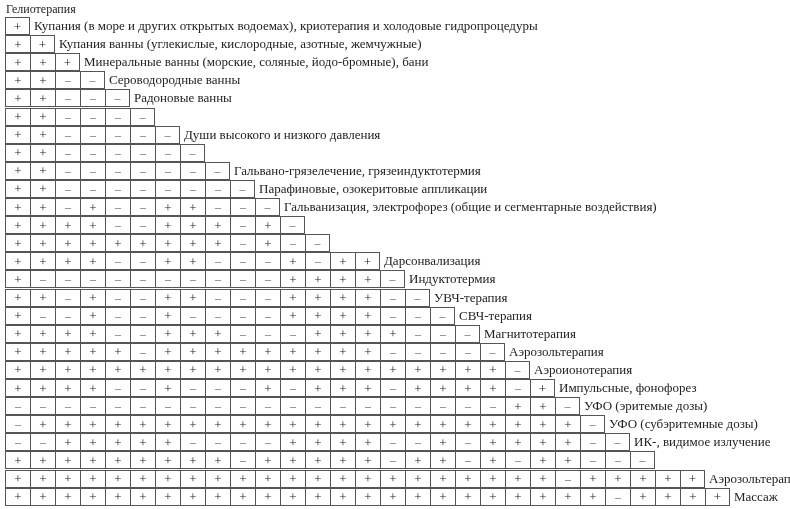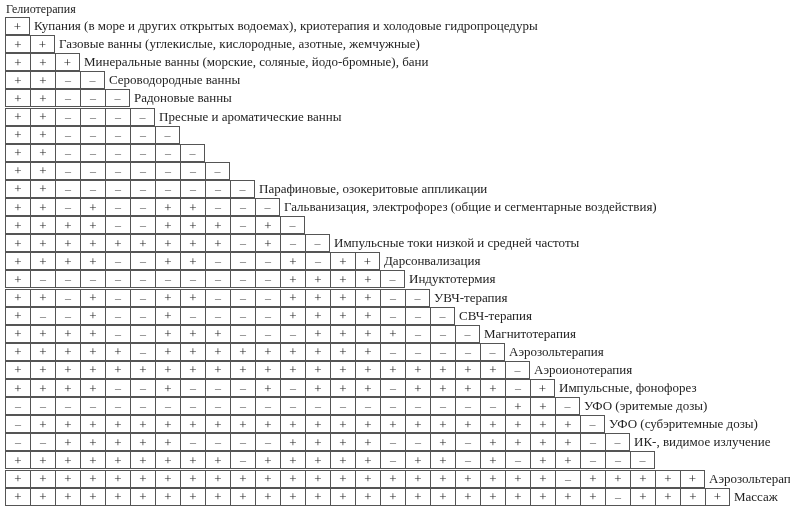--- a/index.html
+++ b/index.html
@@ -21,21 +21,21 @@
       <div class="cells">
         <div class="cell">+</div>
       </div>
       <span class="label">Купания (в море и других открытых водоемах), криотерапия и холодовые гидропроцедуры</span>
     </div>
     <div class="row" style="top: 35.1px;">
       <div class="cells">
         <div class="cell">+</div>
         <div class="cell">+</div>
       </div>
-      <span class="label">Газовые ванны (углекислые, кислородные, азотные, жемчужные)</span>
+      <span class="label">Купания ванны (углекислые, кислородные, азотные, жемчужные)</span>
     </div>
     <div class="row" style="top: 53.2px;">
       <div class="cells">
         <div class="cell">+</div>
         <div class="cell">+</div>
         <div class="cell">+</div>
       </div>
       <span class="label">Минеральные ванны (морские, соляные, йодо-бромные), бани</span>
     </div>
     <div class="row" style="top: 71.3px;">
@@ -59,32 +59,32 @@
     </div>
     <div class="row" style="top: 107.5px;">
       <div class="cells">
         <div class="cell">+</div>
         <div class="cell">+</div>
         <div class="cell minus">–</div>
         <div class="cell minus">–</div>
         <div class="cell minus">–</div>
         <div class="cell minus">–</div>
       </div>
-      <span class="label">Пресные и ароматические ванны</span>
     </div>
     <div class="row" style="top: 125.6px;">
       <div class="cells">
         <div class="cell">+</div>
         <div class="cell">+</div>
         <div class="cell minus">–</div>
         <div class="cell minus">–</div>
         <div class="cell minus">–</div>
         <div class="cell minus">–</div>
         <div class="cell minus">–</div>
       </div>
+      <span class="label">Души высокого и низкого давления</span>
     </div>
     <div class="row" style="top: 143.7px;">
       <div class="cells">
         <div class="cell">+</div>
         <div class="cell">+</div>
         <div class="cell minus">–</div>
         <div class="cell minus">–</div>
         <div class="cell minus">–</div>
         <div class="cell minus">–</div>
         <div class="cell minus">–</div>
@@ -96,20 +96,21 @@
         <div class="cell">+</div>
         <div class="cell">+</div>
         <div class="cell minus">–</div>
         <div class="cell minus">–</div>
         <div class="cell minus">–</div>
         <div class="cell minus">–</div>
         <div class="cell minus">–</div>
         <div class="cell minus">–</div>
         <div class="cell minus">–</div>
       </div>
+      <span class="label">Гальвано-грязелечение, грязеиндуктотермия</span>
     </div>
     <div class="row" style="top: 179.9px;">
       <div class="cells">
         <div class="cell">+</div>
         <div class="cell">+</div>
         <div class="cell minus">–</div>
         <div class="cell minus">–</div>
         <div class="cell minus">–</div>
         <div class="cell minus">–</div>
         <div class="cell minus">–</div>
@@ -160,21 +161,20 @@
         <div class="cell">+</div>
         <div class="cell">+</div>
         <div class="cell">+</div>
         <div class="cell">+</div>
         <div class="cell">+</div>
         <div class="cell minus">–</div>
         <div class="cell">+</div>
         <div class="cell minus">–</div>
         <div class="cell minus">–</div>
       </div>
-      <span class="label">Импульсные токи низкой и средней частоты</span>
     </div>
     <div class="row" style="top: 252.3px;">
       <div class="cells">
         <div class="cell">+</div>
         <div class="cell">+</div>
         <div class="cell">+</div>
         <div class="cell">+</div>
         <div class="cell minus">–</div>
         <div class="cell minus">–</div>
         <div class="cell">+</div>

